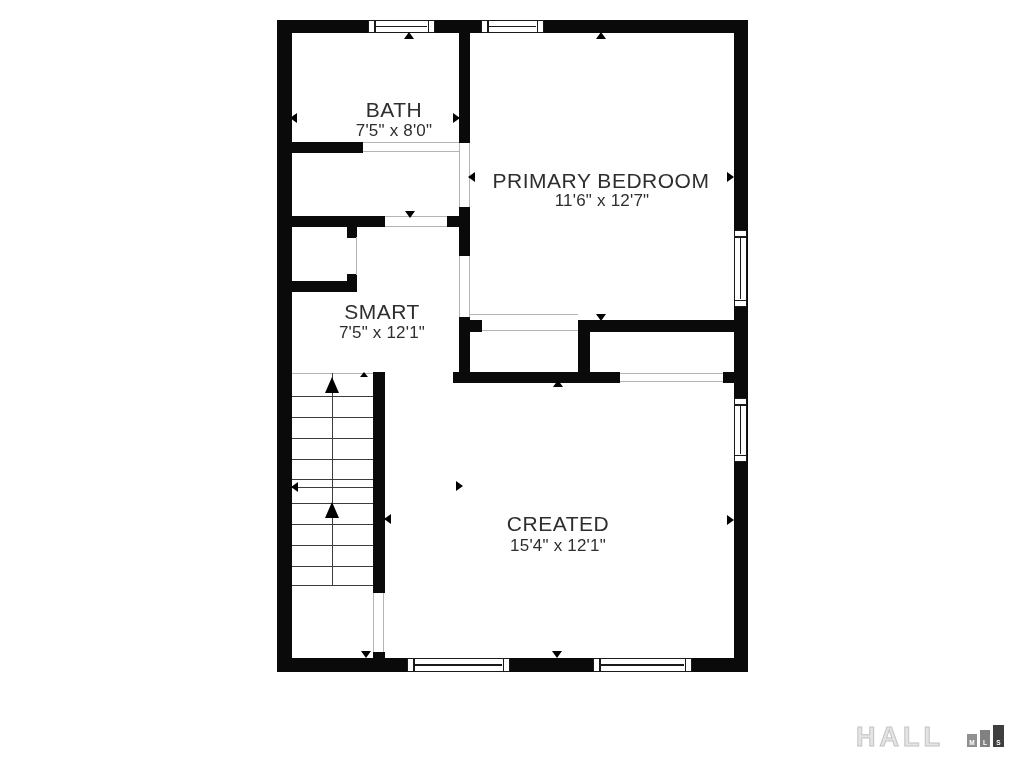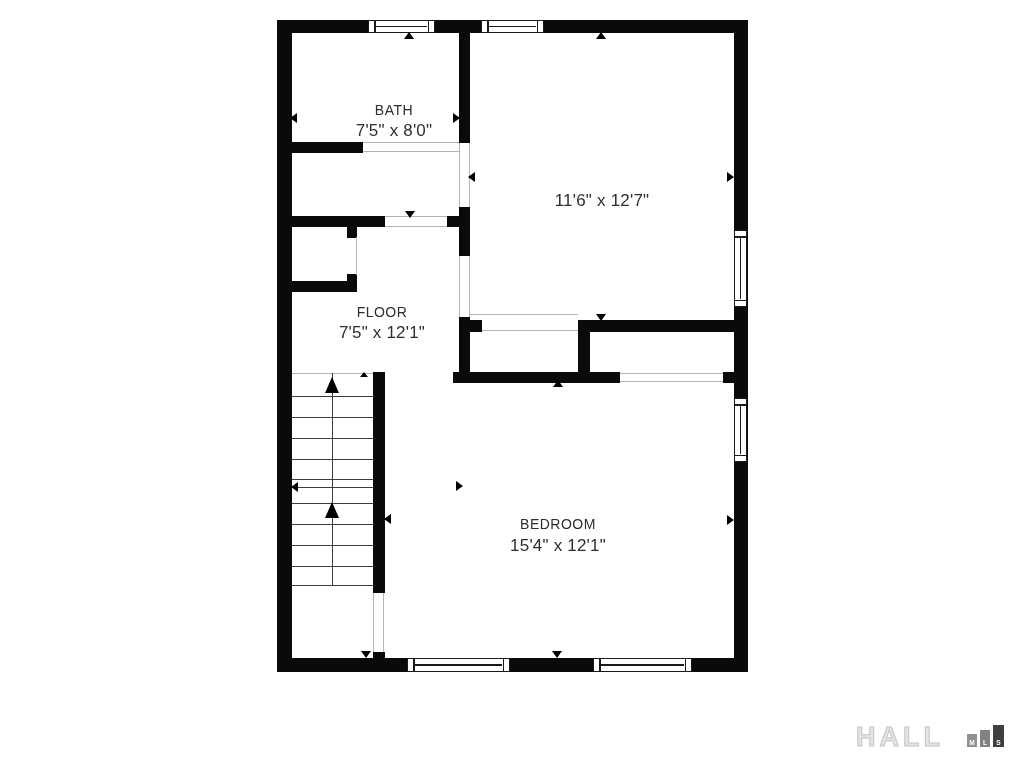--- a/index.html
+++ b/index.html
@@ -31,21 +31,21 @@
   .tu{border-left:5px solid transparent;border-right:5px solid transparent;border-bottom:7px solid #000;}
   .td{border-left:5px solid transparent;border-right:5px solid transparent;border-top:7px solid #000;}
   .tl{border-top:5px solid transparent;border-bottom:5px solid transparent;border-right:7px solid #000;}
   .tr{border-top:5px solid transparent;border-bottom:5px solid transparent;border-left:7px solid #000;}
   .tiny{border-left-width:4px;border-right-width:4px;border-bottom-width:5px;}
   .big{border-left:7px solid transparent;border-right:7px solid transparent;border-bottom:16px solid #000;}
 
   
   .room-label,.room-dims{position:absolute;transform:translate(-50%,-50%);
       white-space:nowrap;color:#2e2e2e;}
-  .room-label{font-size:14px;letter-spacing:0.5px;}
+  .room-label{font-size:21px;letter-spacing:0.5px;}
   .room-dims{font-size:17px;letter-spacing:0.2px;}
 
   .disclaimer{position:absolute;left:512px;top:742px;transform:translate(-50%,-50%);
       font-size:10px;letter-spacing:0.35px;color:#b8b8b8;white-space:nowrap;}
 
   
   .brand-word{position:absolute;left:856px;top:724px;font-size:27px;font-weight:600;
       letter-spacing:4px;line-height:1;color:#e4e4e4;-webkit-text-stroke:1px #c4c4c4;}
   .mls-block{position:absolute;color:#ffffff;font-size:6.5px;font-weight:bold;
       text-align:center;line-height:1;}
@@ -142,26 +142,27 @@
   <div class="tri tl" style="left:291px;top:482px;"></div>
   <div class="tri tr" style="left:456px;top:481px;"></div>
   <div class="tri tl" style="left:384px;top:514px;"></div>
   <div class="tri tu tiny" style="left:360px;top:372px;"></div>
   <div class="tri td" style="left:361px;top:651px;"></div>
   <div class="tri td" style="left:552px;top:651px;"></div>
 
   <div class="room-label" style="left:394px;top:110px;">BATH</div>
   <div class="room-dims" style="left:394px;top:131px;">7'5" x 8'0"</div>
 
+  <div class="room-label" style="left:601px;top:181px;">PRIMARY BEDROOM</div>
   <div class="room-dims" style="left:602px;top:201px;">11'6" x 12'7"</div>
 
-  <div class="room-label" style="left:382px;top:312px;">FLOOR</div>
+  <div class="room-label" style="left:382px;top:312px;">SMART</div>
   <div class="room-dims" style="left:382px;top:333px;">7'5" x 12'1"</div>
 
-  <div class="room-label" style="left:558px;top:524px;">BEDROOM</div>
+  <div class="room-label" style="left:558px;top:524px;">CREATED</div>
   <div class="room-dims" style="left:558px;top:546px;">15'4" x 12'1"</div>
 
 
   <div class="brand-word">HALL</div>
   <div class="mls-block" style="left:967px;top:734px;width:10px;height:13px;background:#909090;">
       <span>M</span>
     </div>
   <div class="mls-block" style="left:980px;top:730px;width:10px;height:17px;background:#818181;">
       <span>L</span>
     </div>

